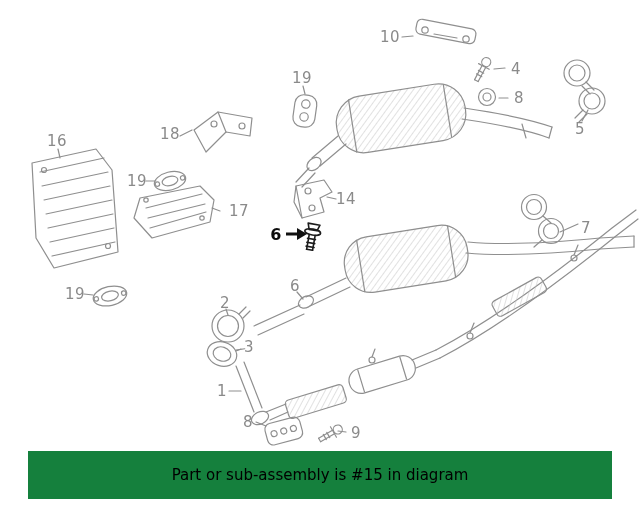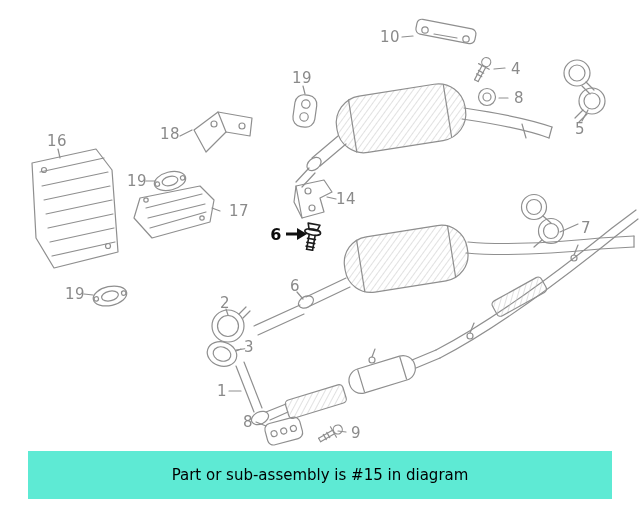--- a/index.html
+++ b/index.html
@@ -11,21 +11,21 @@
   .plabel{
     position:absolute;transform:translate(-50%,-50%);
     font-size:15px;color:#8a8a8a;letter-spacing:0.5px;white-space:nowrap;
     user-select:none;
   }
   .plabel.highlight{
     color:#0c0c0c;font-weight:bold;font-size:16px;
   }
   .banner{
     position:absolute;left:28px;top:451px;width:584px;height:48px;
-    background:#5eead4;color:#000000;
+    background:#15803d;color:#000000;
     display:flex;flex-direction:column;align-items:center;justify-content:center;
     font-size:15px;line-height:22px;text-align:center;
   }
 </style>
 </head>
 <body>
 
 <div class="stage">
 
   <svg width="640" height="452" viewBox="0 0 640 452">

